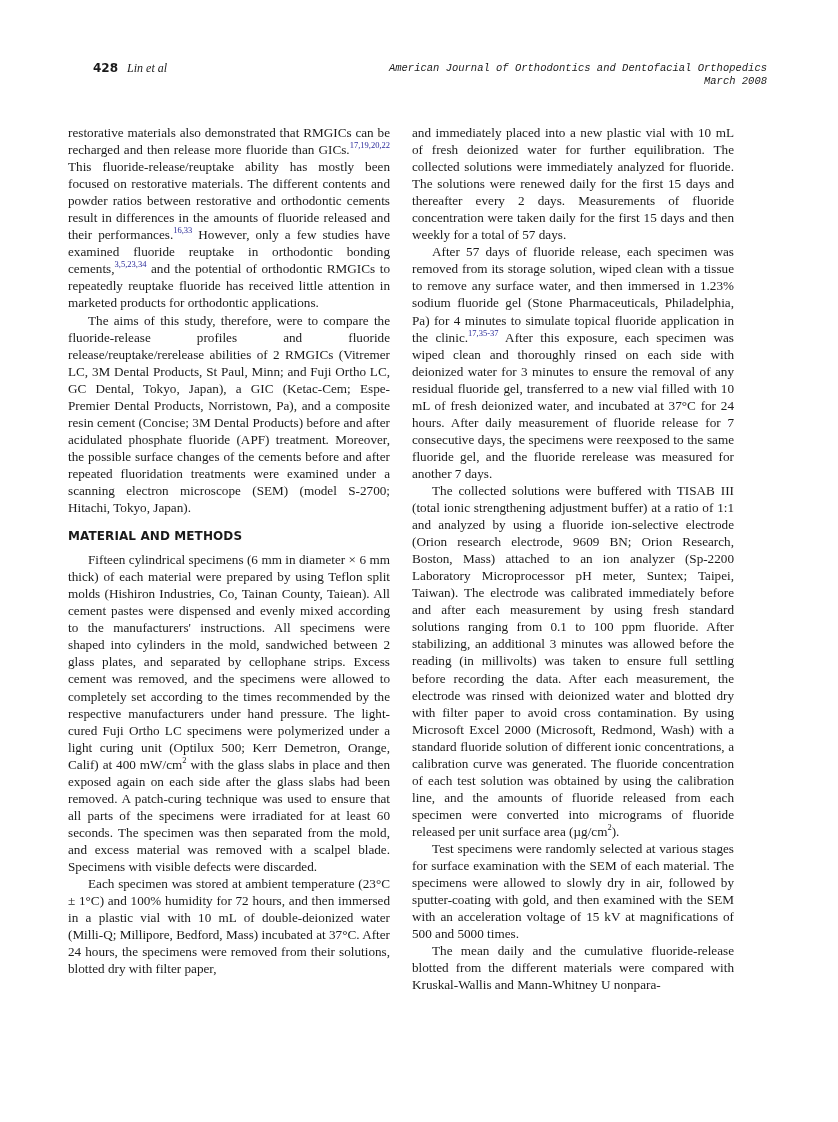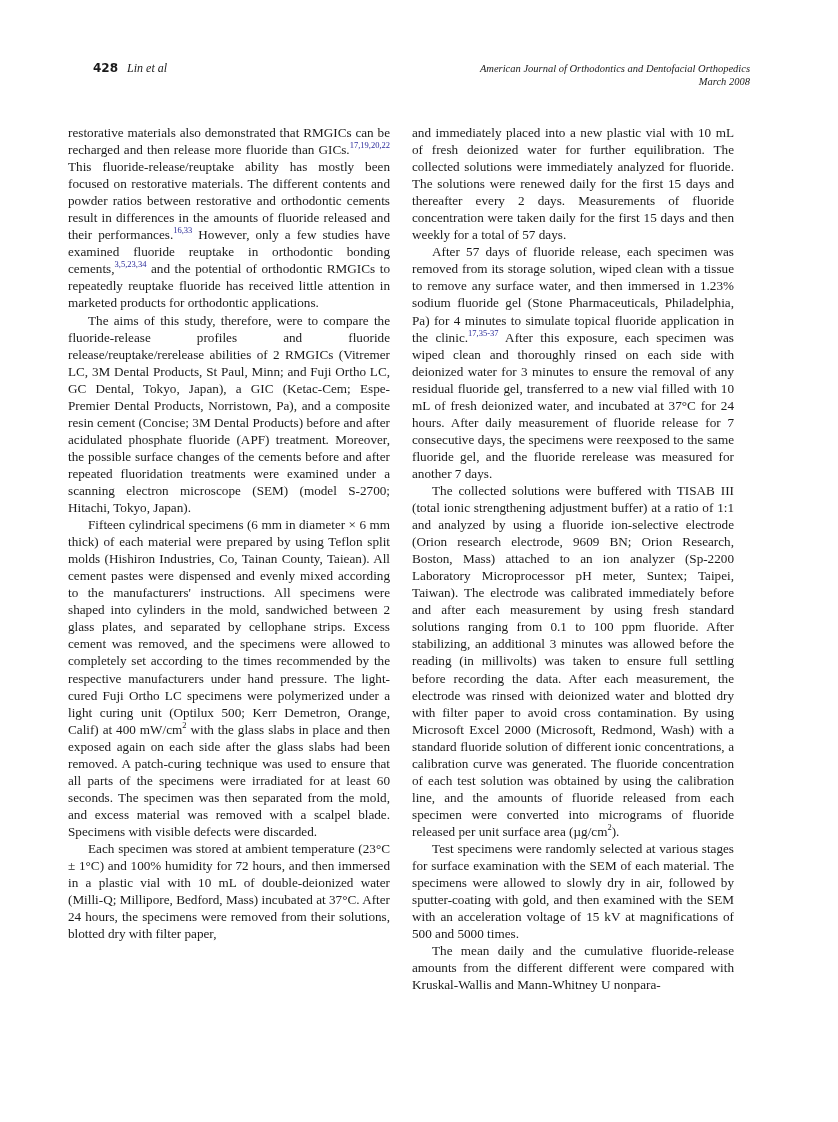--- a/index.html
+++ b/index.html
@@ -1,20 +1,20 @@
 <!DOCTYPE html>
 <html><head>
 <meta charset="utf-8">
 <style>
   html, body { margin: 0; padding: 0; background: #ffffff; }
   body { width: 838px; height: 1122px; position: relative; overflow: hidden; color: #1a1a1a; }
   .header-left { position: absolute; left: 81px; top: 61px; font-family: "Liberation Serif", serif; font-size: 12px; margin-left: 12px; }
   .page-num { font-family: "DejaVu Sans", sans-serif; font-weight: bold; font-size: 12px; margin-right: 6px; }
   .running-authors { font-style: italic; }
-  .header-right { position: absolute; right: 88px; top: 62px; text-align: right; font-family: Liberation Serif, serif; font-style: italic; font-size: 10.5px; line-height: 13px; }
+  .header-right { position: absolute; right: 71px; top: 62px; text-align: right; font-family: Liberation Mono, monospace; font-style: italic; font-size: 10.5px; line-height: 13px; }
   .col { position: absolute; top: 124px; width: 322px; font-family: "Liberation Serif", serif; font-size: 13.2px; line-height: 17.05px; text-align: justify; }
   .col-left { left: 68px; }
   .col-right { left: 412px; }
   .col p { margin: 0; }
   .col p.indent { text-indent: 20px; }
   .section-head { font-family: "DejaVu Sans", sans-serif; font-weight: bold; font-size: 12px; margin: 12px 0 6px 0 !important; letter-spacing: 0.1px; }
   sup { font-size: 8.5px; line-height: 0; vertical-align: 6px; }
   .ref { color: #2a2a9a; }
 </style>
 </head>
@@ -27,29 +27,30 @@
 <div class="header-right">
   <div>American Journal of Orthodontics and Dentofacial Orthopedics</div>
   <div>March 2008</div>
 </div>
 
 <div class="col col-left">
   <p>
     <span>restorative materials also demonstrated that RMGICs can be recharged and then release more fluoride than GICs.</span><sup class="ref">17,19,20,22</sup><span> This fluoride-release/reuptake ability has mostly been focused on restorative materials. The different contents and powder ratios between restorative and orthodontic cements result in differences in the amounts of fluoride released and their performances.</span><sup class="ref">16,33</sup><span> However, only a few studies have examined fluoride reuptake in orthodontic bonding cements,</span><sup class="ref">3,5,23,34</sup><span> and the potential of orthodontic RMGICs to repeatedly reuptake fluoride has received little attention in marketed products for orthodontic applications.</span>
   </p>
   <p class="indent">The aims of this study, therefore, were to compare the fluoride-release profiles and fluoride release/reuptake/rerelease abilities of 2 RMGICs (Vitremer LC, 3M Dental Products, St Paul, Minn; and Fuji Ortho LC, GC Dental, Tokyo, Japan), a GIC (Ketac-Cem; Espe-Premier Dental Products, Norristown, Pa), and a composite resin cement (Concise; 3M Dental Products) before and after acidulated phosphate fluoride (APF) treatment. Moreover, the possible surface changes of the cements before and after repeated fluoridation treatments were examined under a scanning electron microscope (SEM) (model S-2700; Hitachi, Tokyo, Japan).</p>
+  <p class="section-head">MATERIAL AND METHODS</p>
   <p class="indent">
     <span>Fifteen cylindrical specimens (6 mm in diameter × 6 mm thick) of each material were prepared by using Teflon split molds (Hishiron Industries, Co, Tainan County, Taiean). All cement pastes were dispensed and evenly mixed according to the manufacturers' instructions. All specimens were shaped into cylinders in the mold, sandwiched between 2 glass plates, and separated by cellophane strips. Excess cement was removed, and the specimens were allowed to completely set according to the times recommended by the respective manufacturers under hand pressure. The light-cured Fuji Ortho LC specimens were polymerized under a light curing unit (Optilux 500; Kerr Demetron, Orange, Calif) at 400 mW/cm</span><sup>2</sup><span> with the glass slabs in place and then exposed again on each side after the glass slabs had been removed. A patch-curing technique was used to ensure that all parts of the specimens were irradiated for at least 60 seconds. The specimen was then separated from the mold, and excess material was removed with a scalpel blade. Specimens with visible defects were discarded.</span>
   </p>
   <p class="indent">Each specimen was stored at ambient temperature (23°C ± 1°C) and 100% humidity for 72 hours, and then immersed in a plastic vial with 10 mL of double-deionized water (Milli-Q; Millipore, Bedford, Mass) incubated at 37°C. After 24 hours, the specimens were removed from their solutions, blotted dry with filter paper,</p>
 </div>
 
 <div class="col col-right">
   <p>and immediately placed into a new plastic vial with 10 mL of fresh deionized water for further equilibration. The collected solutions were immediately analyzed for fluoride. The solutions were renewed daily for the first 15 days and thereafter every 2 days. Measurements of fluoride concentration were taken daily for the first 15 days and then weekly for a total of 57 days.</p>
   <p class="indent">
     <span>After 57 days of fluoride release, each specimen was removed from its storage solution, wiped clean with a tissue to remove any surface water, and then immersed in 1.23% sodium fluoride gel (Stone Pharmaceuticals, Philadelphia, Pa) for 4 minutes to simulate topical fluoride application in the clinic.</span><sup class="ref">17,35-37</sup><span> After this exposure, each specimen was wiped clean and thoroughly rinsed on each side with deionized water for 3 minutes to ensure the removal of any residual fluoride gel, transferred to a new vial filled with 10 mL of fresh deionized water, and incubated at 37°C for 24 hours. After daily measurement of fluoride release for 7 consecutive days, the specimens were reexposed to the same fluoride gel, and the fluoride rerelease was measured for another 7 days.</span>
   </p>
   <p class="indent">
     <span>The collected solutions were buffered with TISAB III (total ionic strengthening adjustment buffer) at a ratio of 1:1 and analyzed by using a fluoride ion-selective electrode (Orion research electrode, 9609 BN; Orion Research, Boston, Mass) attached to an ion analyzer (Sp-2200 Laboratory Microprocessor pH meter, Suntex; Taipei, Taiwan). The electrode was calibrated immediately before and after each measurement by using fresh standard solutions ranging from 0.1 to 100 ppm fluoride. After stabilizing, an additional 3 minutes was allowed before the reading (in millivolts) was taken to ensure full settling before recording the data. After each measurement, the electrode was rinsed with deionized water and blotted dry with filter paper to avoid cross contamination. By using Microsoft Excel 2000 (Microsoft, Redmond, Wash) with a standard fluoride solution of different ionic concentrations, a calibration curve was generated. The fluoride concentration of each test solution was obtained by using the calibration line, and the amounts of fluoride released from each specimen were converted into micrograms of fluoride released per unit surface area (µg/cm</span><sup>2</sup><span>).</span>
   </p>
   <p class="indent">Test specimens were randomly selected at various stages for surface examination with the SEM of each material. The specimens were allowed to slowly dry in air, followed by sputter-coating with gold, and then examined with the SEM with an acceleration voltage of 15 kV at magnifications of 500 and 5000 times.</p>
-  <p class="indent">The mean daily and the cumulative fluoride-release amounts from the different different were compared with Kruskal-Wallis and Mann-Whitney U nonpara-</p>
+  <p class="indent">The mean daily and the cumulative fluoride-release blotted from the different materials were compared with Kruskal-Wallis and Mann-Whitney U nonpara-</p>
 </div>
 
 </body></html>

